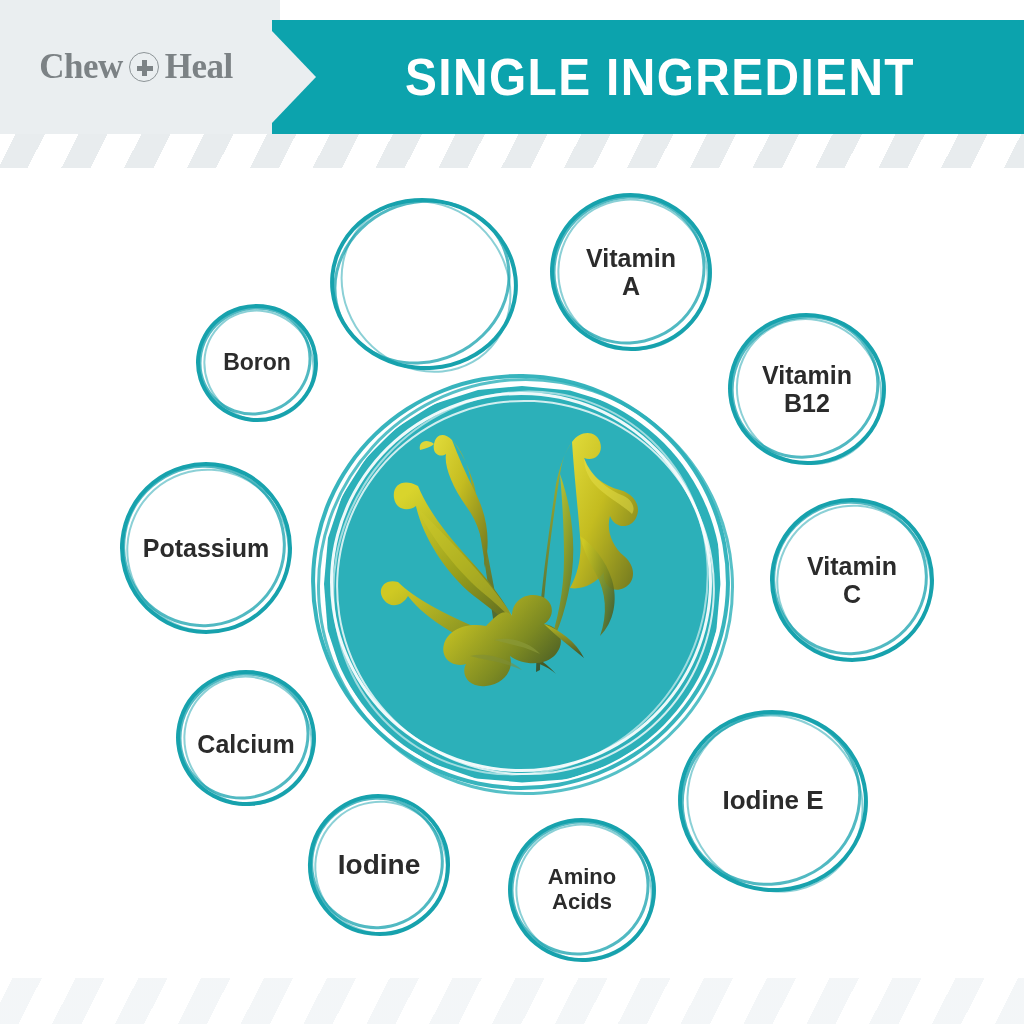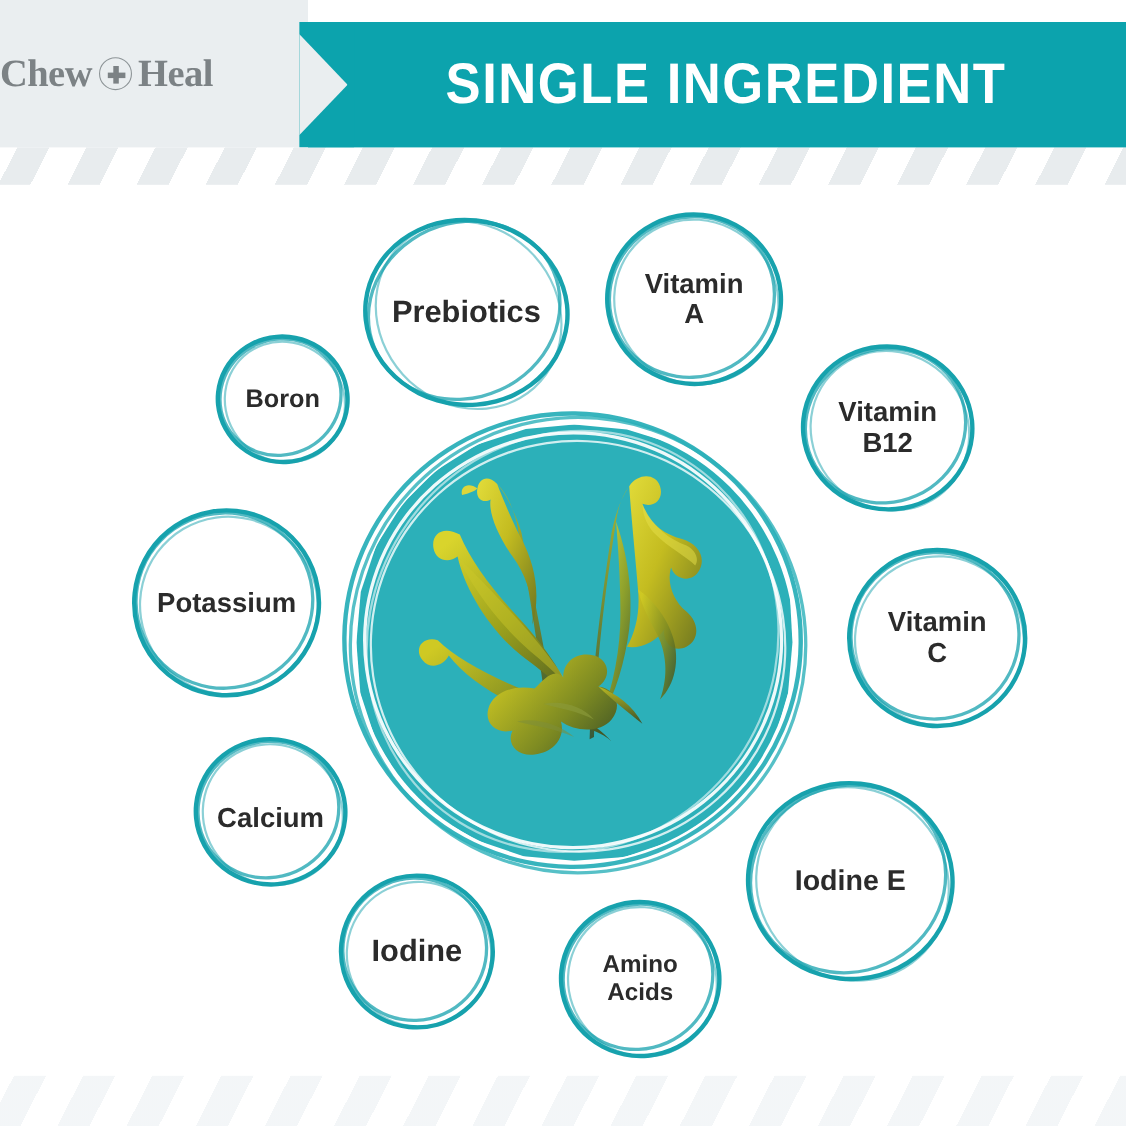--- a/index.html
+++ b/index.html
@@ -17,21 +17,21 @@
 
   
   .header { position:absolute; left:0; top:0; width:1024px; height:134px; }
 
   .header-logo-bg {
     position:absolute; left:0; top:0; width:280px; height:134px;
     background:#eaeef0;
   }
   .logo-wrap {
     position:absolute; left:0; top:0; width:272px; height:134px;
-    display:flex; align-items:center; justify-content:flex-start;
+    display:flex; align-items:center; justify-content:center;
   }
   .logo-text {
     font-family:"Liberation Serif", serif;
     font-weight:bold;
     font-size:35px;
     color:#7c8285;
     letter-spacing:-0.5px;
     display:flex; align-items:center; gap:4px;
     white-space:nowrap;
   }
@@ -303,21 +303,20 @@
         <path d="M60 30 C52 24 44 28 46 36 C54 34 58 32 60 30 Z" fill="#ddd63a"></path>
       </svg>
     </div>
 
   </div>
 
   <div class="node" id="node-prebiotics">
     <div class="ring1"></div>
     <div class="ring2"></div>
     <div class="ring3"></div>
-    <div class="lbl">Prebiotics</div>
   </div>
 
   <div class="node" id="node-vitamin-a">
     <div class="ring1"></div>
     <div class="ring2"></div>
     <div class="ring3"></div>
     <div class="lbl">
       <span>Vitamin</span><br>
       <span>A</span>
     </div>

